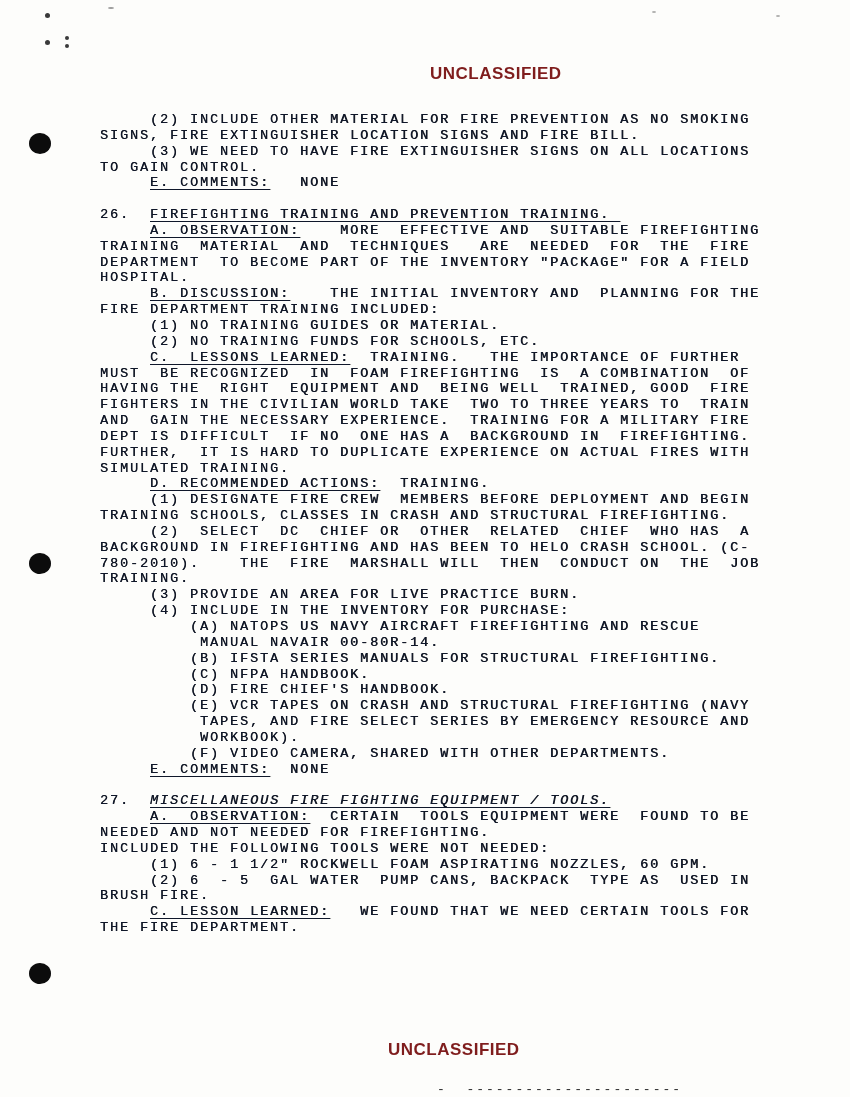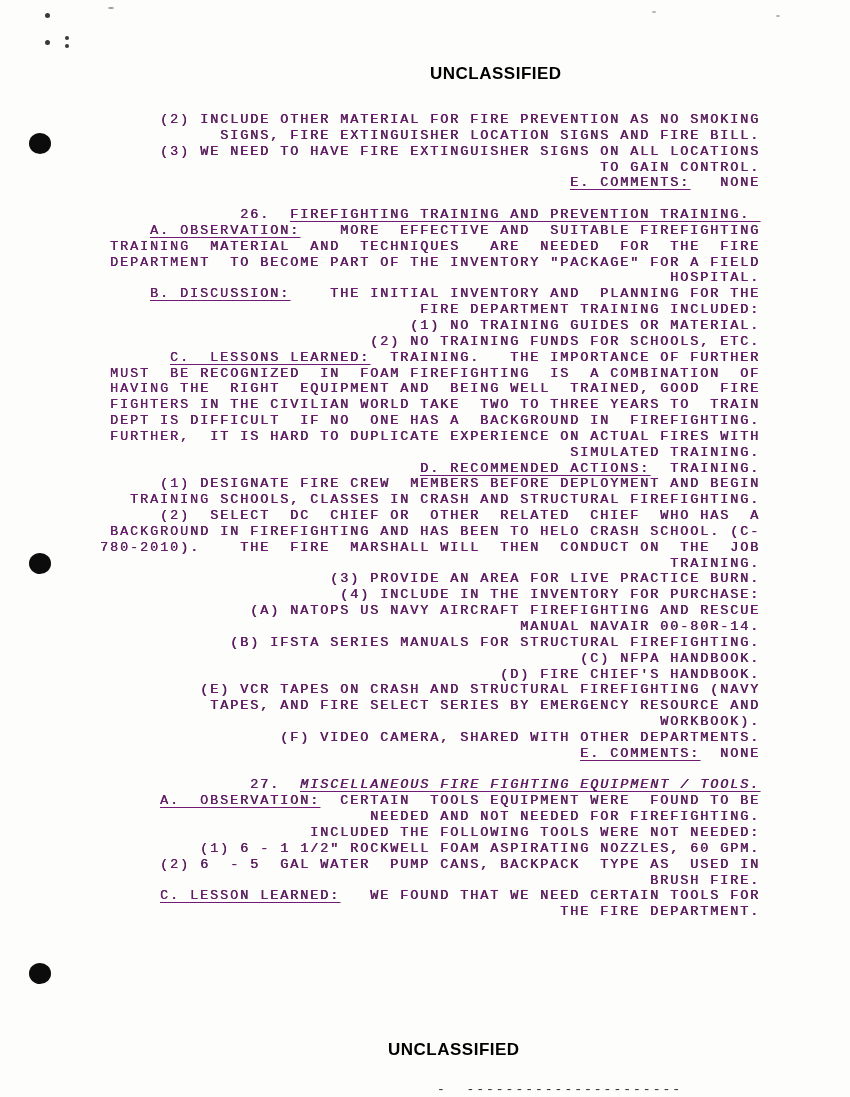--- a/index.html
+++ b/index.html
@@ -14,35 +14,34 @@
   .page {
     position: absolute;
     inset: 0;
   }
   .classification {
     position: absolute;
     font-family: "Liberation Sans", sans-serif;
     font-weight: bold;
     font-size: 17px;
     letter-spacing: 0.5px;
-    color: #000000;
+    color: #7f1d1d;
     white-space: pre;
   }
   .classification.header { left: 430px; top: 64px; }
   .classification.footer { left: 388px; top: 1040px; }
   #doc-body {
     position: absolute;
     left: 100px;
     top: 112px;
     font-size: 13.5px;
     line-height: 15.85px;
     letter-spacing: 1.9px;
-    color: #701a75;
+    color: #0f172a;
     text-shadow: 0.35px 0 0 #1b1b1b;
-    text-align: right;
   }
   .line {
     white-space: pre;
     height: 15.85px;
   }
   .u {
     text-decoration: underline;
     text-decoration-thickness: 1px;
     text-underline-offset: 2.5px;
   }
@@ -91,20 +90,21 @@
       <div class="line"><span>DEPARTMENT  TO BECOME PART OF THE INVENTORY "PACKAGE" FOR A FIELD</span></div>
       <div class="line"><span>HOSPITAL.</span></div>
       <div class="line"><span>     </span><span class="u">B. DISCUSSION:</span><span>    THE INITIAL INVENTORY AND  PLANNING FOR THE</span></div>
       <div class="line"><span>FIRE DEPARTMENT TRAINING INCLUDED:</span></div>
       <div class="line"><span>     (1) NO TRAINING GUIDES OR MATERIAL.</span></div>
       <div class="line"><span>     (2) NO TRAINING FUNDS FOR SCHOOLS, ETC.</span></div>
       <div class="line"><span>     </span><span class="u">C.  LESSONS LEARNED:</span><span>  TRAINING.   THE IMPORTANCE OF FURTHER</span></div>
       <div class="line"><span>MUST  BE RECOGNIZED  IN  FOAM FIREFIGHTING  IS  A COMBINATION  OF</span></div>
       <div class="line"><span>HAVING THE  RIGHT  EQUIPMENT AND  BEING WELL  TRAINED, GOOD  FIRE</span></div>
       <div class="line"><span>FIGHTERS IN THE CIVILIAN WORLD TAKE  TWO TO THREE YEARS TO  TRAIN</span></div>
+      <div class="line"><span>AND  GAIN THE NECESSARY EXPERIENCE.  TRAINING FOR A MILITARY FIRE</span></div>
       <div class="line"><span>DEPT IS DIFFICULT  IF NO  ONE HAS A  BACKGROUND IN  FIREFIGHTING.</span></div>
       <div class="line"><span>FURTHER,  IT IS HARD TO DUPLICATE EXPERIENCE ON ACTUAL FIRES WITH</span></div>
       <div class="line"><span>SIMULATED TRAINING.</span></div>
       <div class="line"><span>     </span><span class="u">D. RECOMMENDED ACTIONS:</span><span>  TRAINING.</span></div>
       <div class="line"><span>     (1) DESIGNATE FIRE CREW  MEMBERS BEFORE DEPLOYMENT AND BEGIN</span></div>
       <div class="line"><span>TRAINING SCHOOLS, CLASSES IN CRASH AND STRUCTURAL FIREFIGHTING.</span></div>
       <div class="line"><span>     (2)  SELECT  DC  CHIEF OR  OTHER  RELATED  CHIEF  WHO HAS  A</span></div>
       <div class="line"><span>BACKGROUND IN FIREFIGHTING AND HAS BEEN TO HELO CRASH SCHOOL. (C-</span></div>
       <div class="line"><span>780-2010).    THE  FIRE  MARSHALL WILL  THEN  CONDUCT ON  THE  JOB</span></div>
       <div class="line"><span>TRAINING.</span></div>

